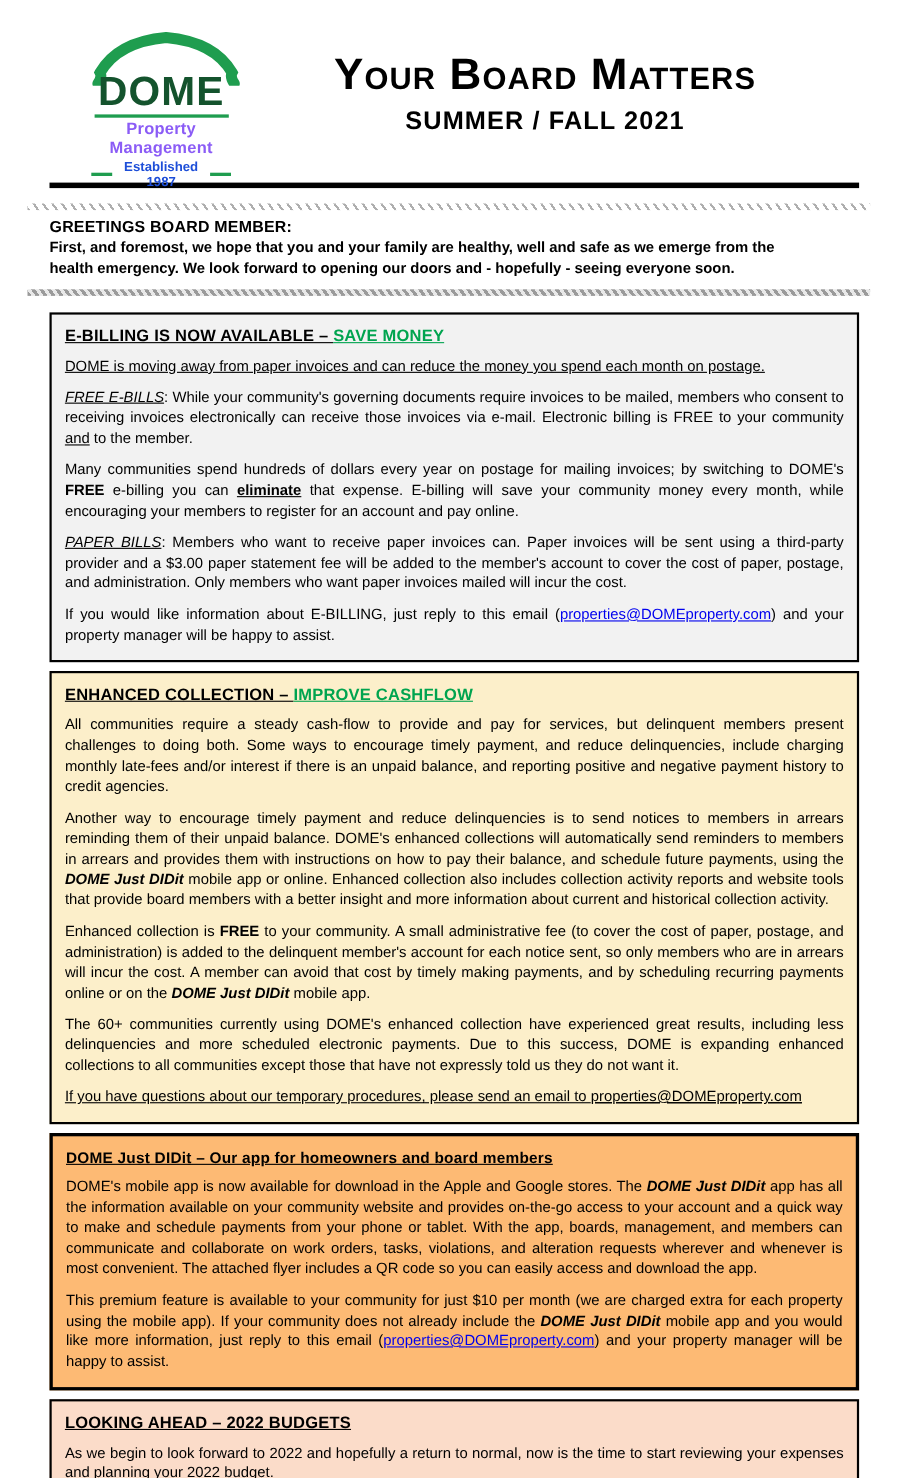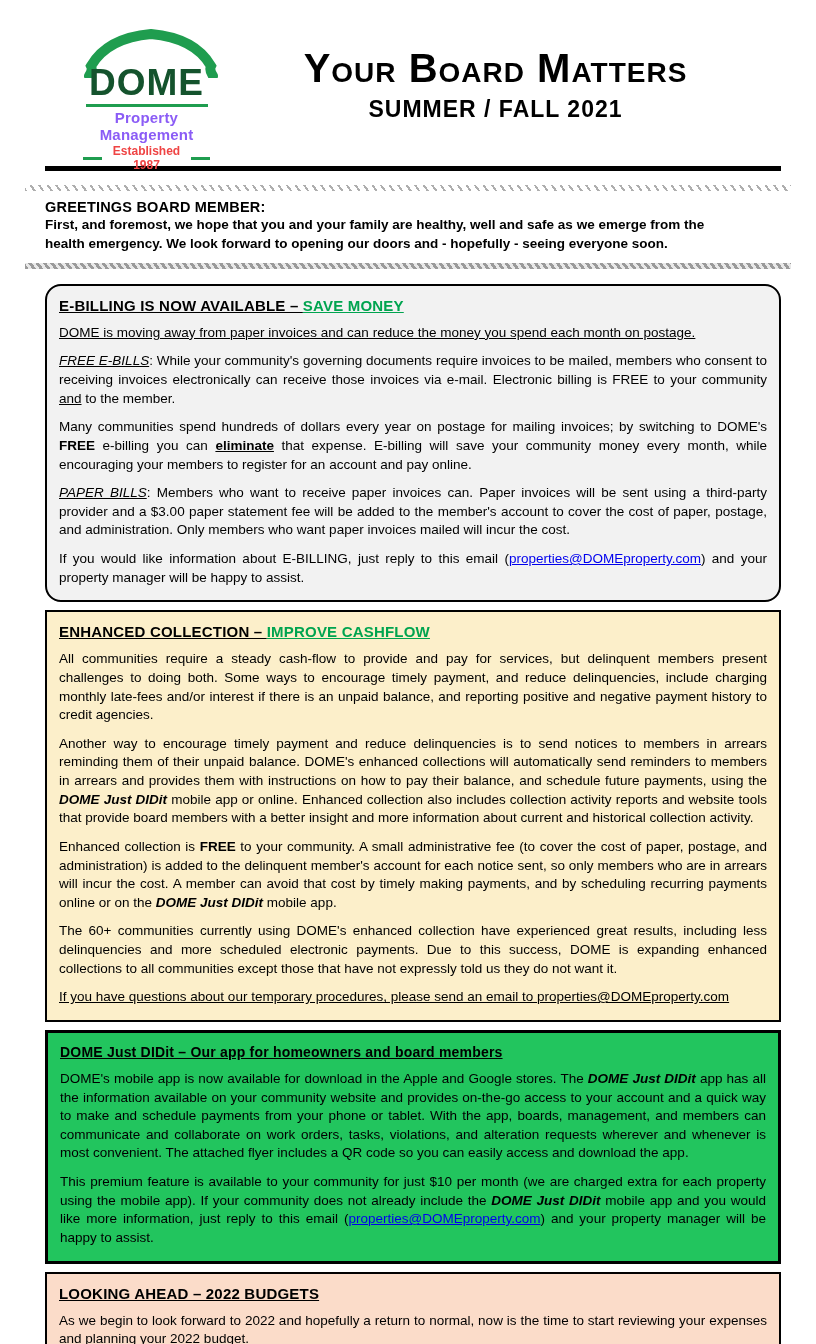--- a/index.html
+++ b/index.html
@@ -11,21 +11,21 @@
   }
   
   .header { display:flex; align-items:flex-start; }
   .logo { width:165px; flex:0 0 165px; text-align:center; padding-left:38px; position:relative; z-index:2; }
   .logo-arch { display:block; margin:0 auto -14px auto; }
   .logo-name { font-size:37px; font-weight:bold; color:#14532d; letter-spacing:1px; line-height:1; }
   .logo-rule { height:3px; background:#1f9d4f; width:122px; margin:3px auto 2px auto; }
   .logo-sub { font-size:15px; font-weight:bold; color:#8b5cf6; letter-spacing:0.2px; }
   .logo-est { display:flex; align-items:center; justify-content:center; gap:4px; margin-top:1px; }
   .logo-est .dash { height:3px; width:22px; background:#1f9d4f; }
-  .logo-est .est-text { font-size:12px; font-weight:bold; color:#ef4444; }
+  .logo-est .est-text { font-size:12px; font-weight:bold; color:#1d4ed8; }
   .title-block { flex:1; text-align:center; padding-top:22px; }
   .main-title { font-size:40px; font-weight:bold; font-variant:small-caps; letter-spacing:1px; line-height:1; }
   .sub-title { font-size:23px; font-weight:bold; letter-spacing:1px; margin-top:8px; }
   .header-rule { height:5px; background:#000; margin-top:-6px; position:relative; z-index:1; }
   
   .greeting { margin-top:14px; }
   .hatch { height:6px; margin-left:-20px; margin-right:-10px; }
   .hatch-top { background-image:repeating-linear-gradient(55deg,#9a9a9a 0 2px,transparent 2px 7px); opacity:.8; }
   .hatch-bottom { background-image:repeating-linear-gradient(55deg,#8f8f8f 0 3px,#e6e6e6 3px 6px); opacity:.9; }
   .greet-head { font-size:14.5px; font-weight:bold; margin:8px 0 1px 0; letter-spacing:.2px; }
@@ -72,37 +72,37 @@
   <div class="header-rule"></div>
 
   <div class="greeting">
     <div class="hatch hatch-top"></div>
     <div class="greet-head">GREETINGS BOARD MEMBER:</div>
     <div class="greet-body">First, and foremost, we hope that you and your family are healthy, well and safe as we emerge from the health emergency. We look forward to opening our doors and - hopefully - seeing everyone soon.</div>
     <div class="hatch hatch-bottom"></div>
   </div>
 
   <div id="sections">
-      <section class="box" style="background: rgb(242, 242, 242); border-radius: 16px;">
+      <section class="box" style="background: rgb(242, 242, 242);">
         <h2><span class="u">E-BILLING IS NOW AVAILABLE – </span><span class="u green">SAVE MONEY</span></h2>
         <p class="left"><span>DOME is moving away from paper invoices and can reduce the money you spend each month on postage.</span></p>
         <p><span class="i u">FREE E-BILLS</span><span>:  While your community's governing documents require invoices to be mailed, members who consent to receiving invoices electronically can receive those invoices via e-mail.  Electronic billing is FREE to your community </span><span class="u">and</span><span> to the member.</span></p>
         <p><span>Many communities spend hundreds of dollars every year on postage for mailing invoices; by switching to DOME's </span><span class="b">FREE</span><span> e-billing you can </span><span class="b u">eliminate</span><span> that expense.  E-billing will save your community money every month, while encouraging your members to register for an account and pay online.</span></p>
         <p><span class="i u">PAPER BILLS</span><span>:  Members who want to receive paper invoices can.  Paper invoices will be sent using a third-party provider and a $3.00 paper statement fee will be added to the member's account to cover the cost of paper, postage, and administration.  Only members who want paper invoices mailed will incur the cost.</span></p>
         <p><span>If you would like information about E-BILLING, just reply to this email (</span><a class="link" href="#">properties@DOMEproperty.com</a><span>) and your property manager will be happy to assist.</span></p>
       </section>
       <section class="box" style="background: rgb(252, 239, 202);">
         <h2><span class="u">ENHANCED COLLECTION – </span><span class="u green">IMPROVE CASHFLOW</span></h2>
         <p><span>All communities require a steady cash-flow to provide and pay for services, but delinquent members present challenges to doing both.  Some ways to encourage timely payment, and reduce delinquencies, include charging monthly late-fees and/or interest if there is an unpaid balance, and reporting positive and negative payment history to credit agencies.</span></p>
         <p><span>Another way to encourage timely payment and reduce delinquencies is to send notices to members in arrears reminding them of their unpaid balance.  DOME's enhanced collections will automatically send reminders to members in arrears and provides them with instructions on how to pay their balance, and schedule future payments, using the </span><span class="b i">DOME Just DIDit</span><span> mobile app or online.  Enhanced collection also includes collection activity reports and website tools that provide board members with a better insight and more information about current and historical collection activity.</span></p>
         <p><span>Enhanced collection is </span><span class="b">FREE</span><span> to your community.  A small administrative fee (to cover the cost of paper, postage, and administration) is added to the delinquent member's account for each notice sent, so only members who are in arrears will incur the cost.  A member can avoid that cost by timely making payments, and by scheduling recurring payments online or on the </span><span class="b i">DOME Just DIDit</span><span> mobile app.</span></p>
         <p><span>The 60+ communities currently using DOME's enhanced collection have experienced great results, including less delinquencies and more scheduled electronic payments.  Due to this success, DOME is expanding enhanced collections to all communities except those that have not expressly told us they do not want it.</span></p>
         <p class="left"><span>If you have questions about our temporary procedures, please send an email to </span><a class="darklink" href="#">properties@DOMEproperty.com</a></p>
       </section>
-      <section class="box thick" style="background: #22c55e;">
+      <section class="box thick" style="background: #fdba74;">
         <h2 class="small-title"><span class="u">DOME Just DIDit – Our app for homeowners and board members</span></h2>
         <p><span>DOME's mobile app is now available for download in the Apple and Google stores.  The </span><span class="b i">DOME Just DIDit</span><span> app has all the information available on your community website and provides on-the-go access to your account and a quick way to make and schedule payments from your phone or tablet.  With the app, boards, management, and members can communicate and collaborate on work orders, tasks, violations, and alteration requests wherever and whenever is most convenient.  The attached flyer includes a QR code so you can easily access and download the app.</span></p>
         <p><span>This premium feature is available to your community for just $10 per month (we are charged extra for each property using the mobile app).  If your community does not already include the </span><span class="b i">DOME Just DIDit</span><span> mobile app and you would like more information, just reply to this email (</span><a class="link" href="#">properties@DOMEproperty.com</a><span>) and your property manager will be happy to assist.</span></p>
       </section>
       <section class="box" style="background: rgb(251, 220, 201);">
         <h2><span class="u">LOOKING AHEAD – 2022 BUDGETS</span></h2>
         <p><span>As we begin to look forward to 2022 and hopefully a return to normal, now is the time to start reviewing your expenses and planning your 2022 budget.</span></p>
       </section>
     </div>
 

